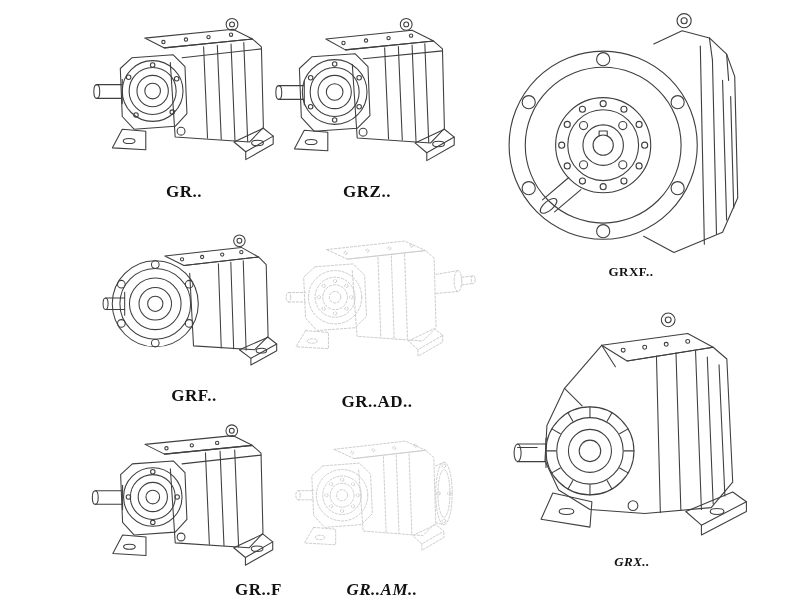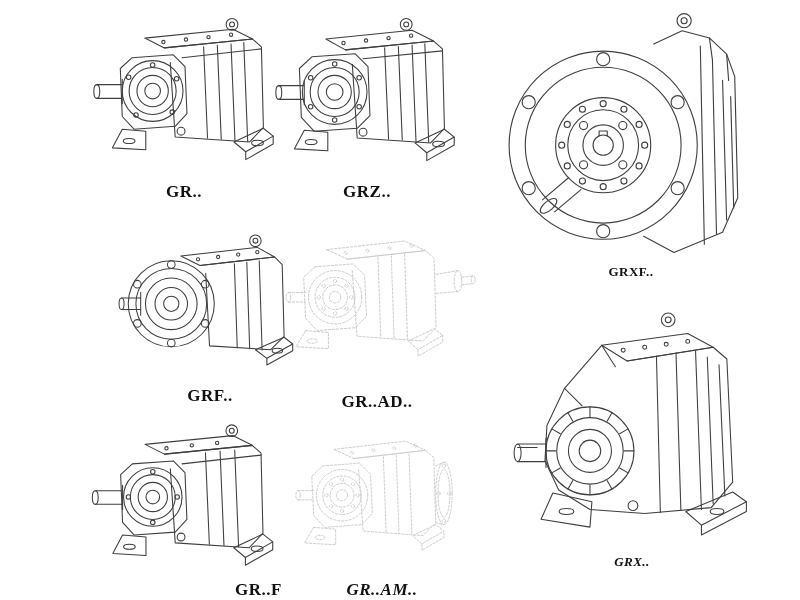--- a/index.html
+++ b/index.html
@@ -9,21 +9,21 @@
   .fig{position:absolute;display:flex;flex-direction:column;align-items:center;margin:0;}
   .fig svg{display:block;}
   .fig-label{font-family:"Liberation Serif",serif;font-weight:700;font-size:17px;
              color:var(--label,#111);letter-spacing:.5px;margin-top:4px;white-space:nowrap;}
   .fig-label-lg{font-size:13px;}
   .ln{stroke:var(--ink,#3f3f3f);fill:none;stroke-width:1.1;stroke-linejoin:round;stroke-linecap:round;}
   .lnl{stroke:var(--ink-light,#c9c9c9);fill:none;stroke-width:1;stroke-dasharray:2.4 1.8;stroke-linejoin:round;stroke-linecap:round;}
   #fig-gr   {left:86px;  top:6px;}
   #fig-grz  {left:269px; top:6px;}
   #fig-grxf {left:502px; top:2px;}
-  #fig-grf  {left:112px;  top:218px;}
+  #fig-grf  {left:96px;  top:218px;}
   #fig-grad {left:277px; top:216px;}
   #fig-grx  {left:500px; top:298px;font-style:italic;}
   #fig-grf2 {left:86px;  top:420px;align-items:flex-end;}
   #fig-gram {left:284px; top:420px;font-style:italic;}
 </style>
 </head>
 <body>
 
 <div class="page">
 

